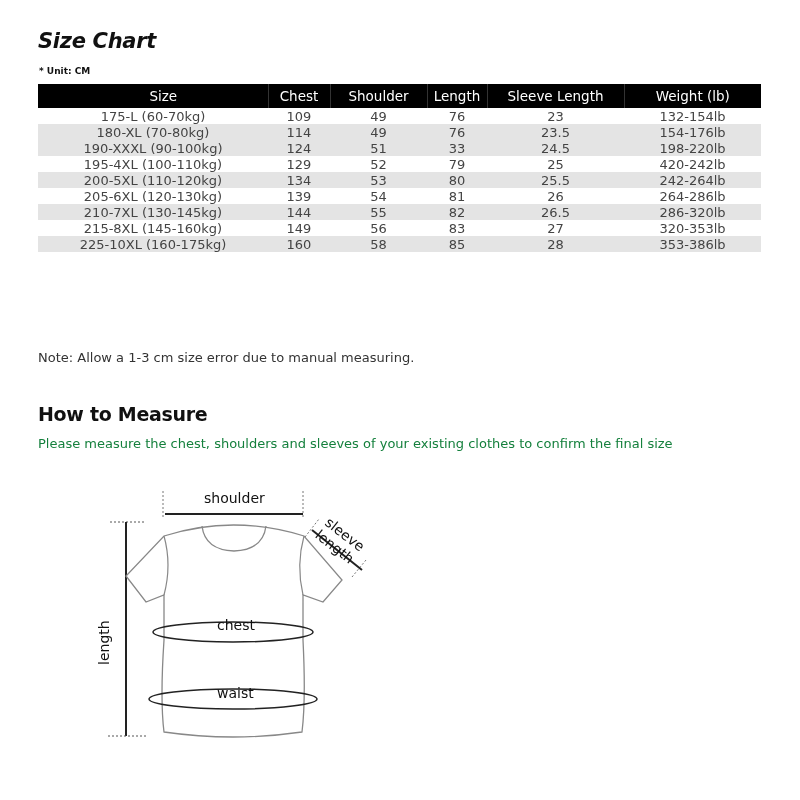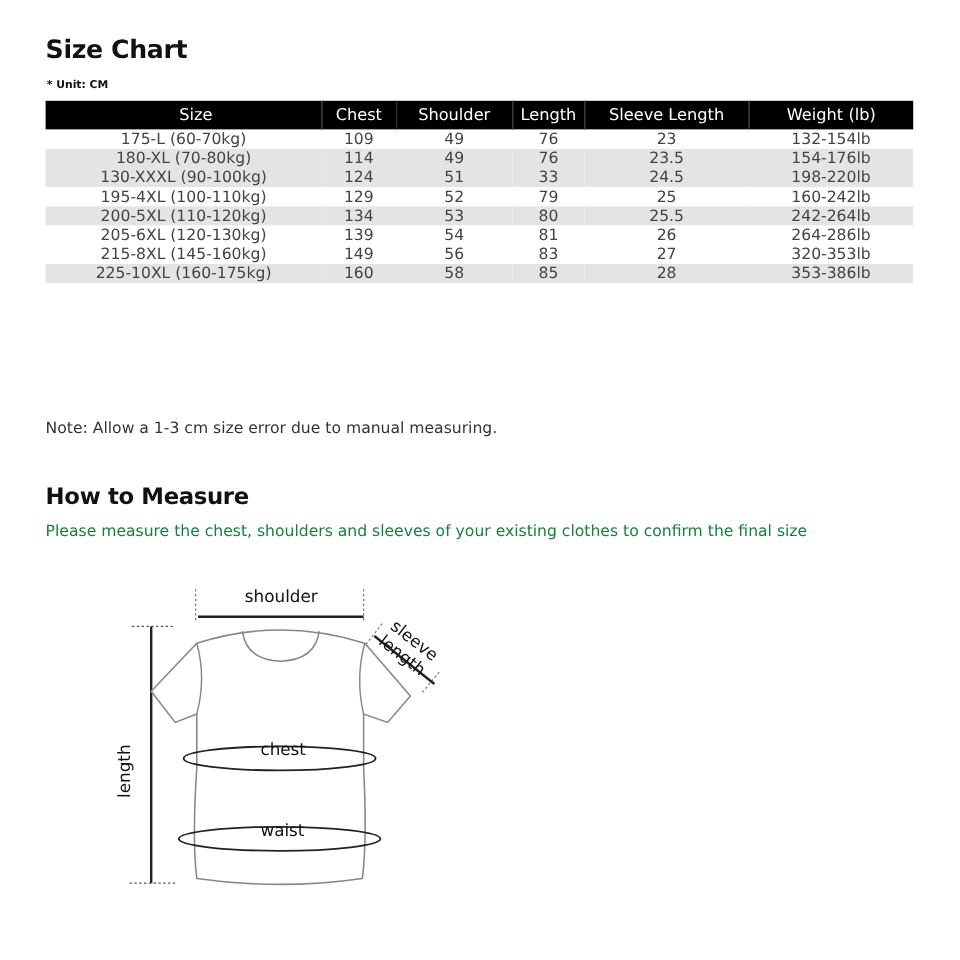--- a/index.html
+++ b/index.html
@@ -1,19 +1,19 @@
 <!DOCTYPE html>
 <html><head>
 <meta charset="utf-8">
 <style>
   * { margin: 0; padding: 0; box-sizing: border-box; }
   html, body { width: 800px; height: 800px; background: #ffffff; overflow: hidden; }
   body { font-family: "DejaVu Sans", "Liberation Sans", sans-serif; color: #222; position: relative; }
 
-  .title { position: absolute; left: 38px; top: 29px; font-size: 21px; font-weight: bold; color: #111; letter-spacing: -0.3px; }
+  .title { position: absolute; left: 38px; top: 29px; font-size: 21px; font-weight: bold; color: #111; letter-spacing: -0.3px; font-style: italic; }
   .unit { position: absolute; left: 39px; top: 66px; font-size: 9px; font-weight: bold; color: #111; }
 
   table.size-table {
     position: absolute; left: 38px; top: 84px; width: 723px;
     border-collapse: collapse; table-layout: fixed;
     font-size: 13px; color: #444;
   }
   table.size-table th {
     background: #000; color: #fff; font-weight: normal; height: 24px;
     font-size: 13.5px; border-left: 1px solid #333; text-align: center;
@@ -73,50 +73,58 @@
       </tr>
       <tr class="even">
         <td>180-XL (70-80kg)</td>
         <td>114</td>
         <td>49</td>
         <td>76</td>
         <td>23.5</td>
         <td>154-176lb</td>
       </tr>
       <tr class="even">
-        <td>130-XXXL (90-100kg)</td>
+        <td>190-XXXL (90-100kg)</td>
         <td>124</td>
         <td>51</td>
         <td>33</td>
         <td>24.5</td>
         <td>198-220lb</td>
       </tr>
       <tr class="odd">
         <td>195-4XL (100-110kg)</td>
         <td>129</td>
         <td>52</td>
         <td>79</td>
         <td>25</td>
-        <td>160-242lb</td>
+        <td>420-242lb</td>
       </tr>
       <tr class="even">
         <td>200-5XL (110-120kg)</td>
         <td>134</td>
         <td>53</td>
         <td>80</td>
         <td>25.5</td>
         <td>242-264lb</td>
       </tr>
       <tr class="odd">
         <td>205-6XL (120-130kg)</td>
         <td>139</td>
         <td>54</td>
         <td>81</td>
         <td>26</td>
         <td>264-286lb</td>
+      </tr>
+      <tr class="even">
+        <td>210-7XL (130-145kg)</td>
+        <td>144</td>
+        <td>55</td>
+        <td>82</td>
+        <td>26.5</td>
+        <td>286-320lb</td>
       </tr>
       <tr class="odd">
         <td>215-8XL (145-160kg)</td>
         <td>149</td>
         <td>56</td>
         <td>83</td>
         <td>27</td>
         <td>320-353lb</td>
       </tr>
       <tr class="even">

